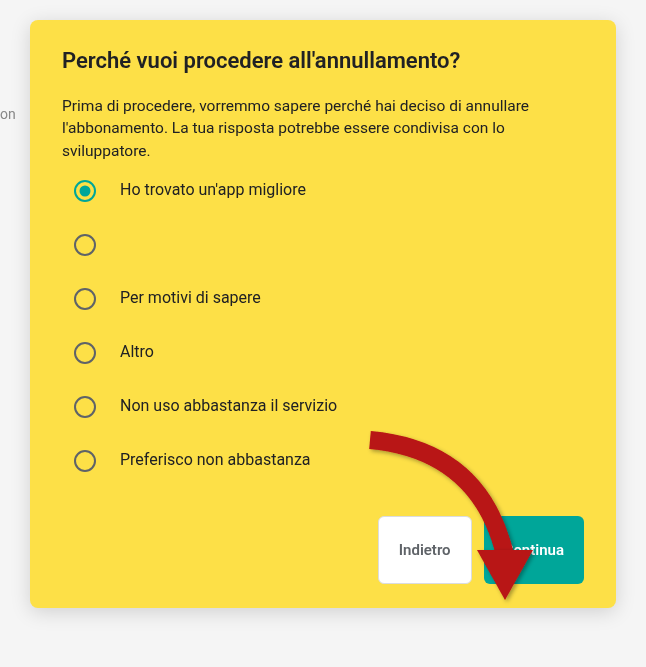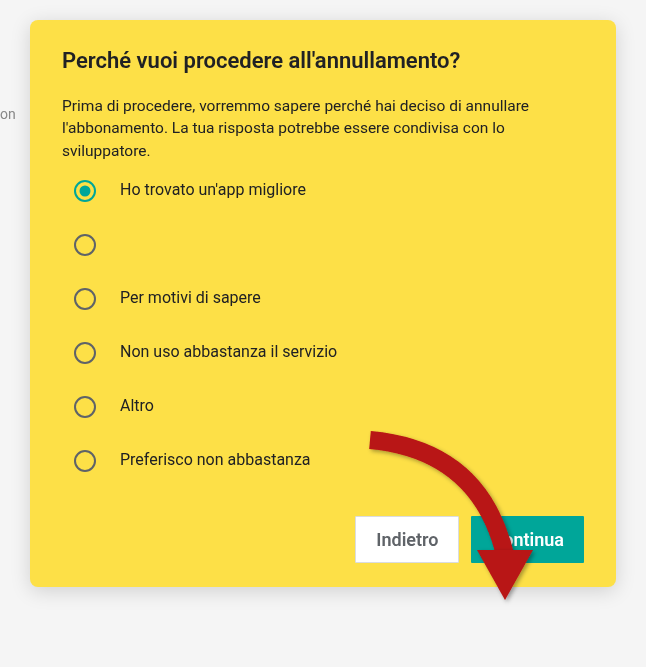--- a/index.html
+++ b/index.html
@@ -75,24 +75,24 @@
     .option-label {
       font-size: 16px;
       color: #202124;
     }
     .actions {
       display: flex;
       justify-content: flex-end;
       gap: 12px;
     }
     .btn {
-      font-size: 18px;
+      font-size: 15px;
       font-weight: 600;
-      padding: 12px 20px;
-      border-radius: 1px;
+      padding: 24px 20px;
+      border-radius: 6px;
       cursor: pointer;
       border: none;
       font-family: inherit;
     }
     .btn-secondary {
       background: #fff;
       color: #5f6368;
       border: 1px solid #dadce0;
     }
     .btn-primary {
@@ -129,25 +129,25 @@
     </div>
     <div class="option">
       <span class="radio"></span>
     </div>
     <div class="option">
       <span class="radio"></span>
       <span class="option-label">Per motivi di sapere</span>
     </div>
     <div class="option">
       <span class="radio"></span>
-      <span class="option-label">Non uso abbastanza il servizio</span>
+      <span class="option-label">Altro</span>
     </div>
     <div class="option">
       <span class="radio"></span>
-      <span class="option-label">Altro</span>
+      <span class="option-label">Non uso abbastanza il servizio</span>
     </div>
     <div class="option">
       <span class="radio"></span>
       <span class="option-label">Preferisco non abbastanza</span>
     </div>
   </div>
 
   <div class="actions">
     <button class="btn btn-secondary">Indietro</button>
     <button class="btn btn-primary">Continua</button>

